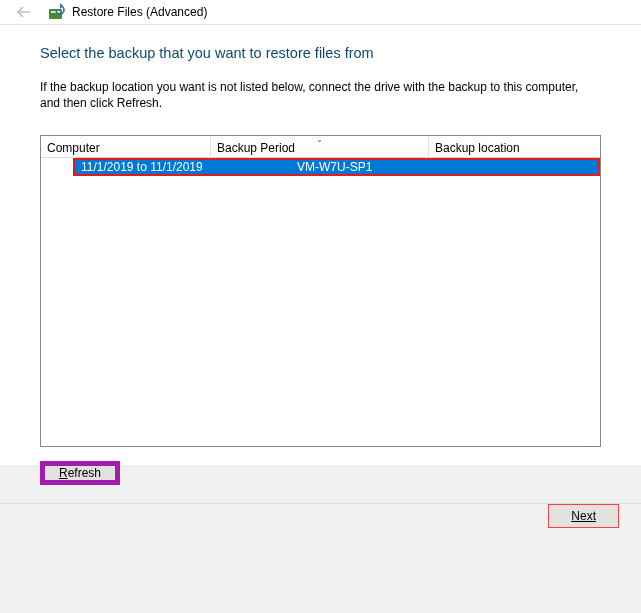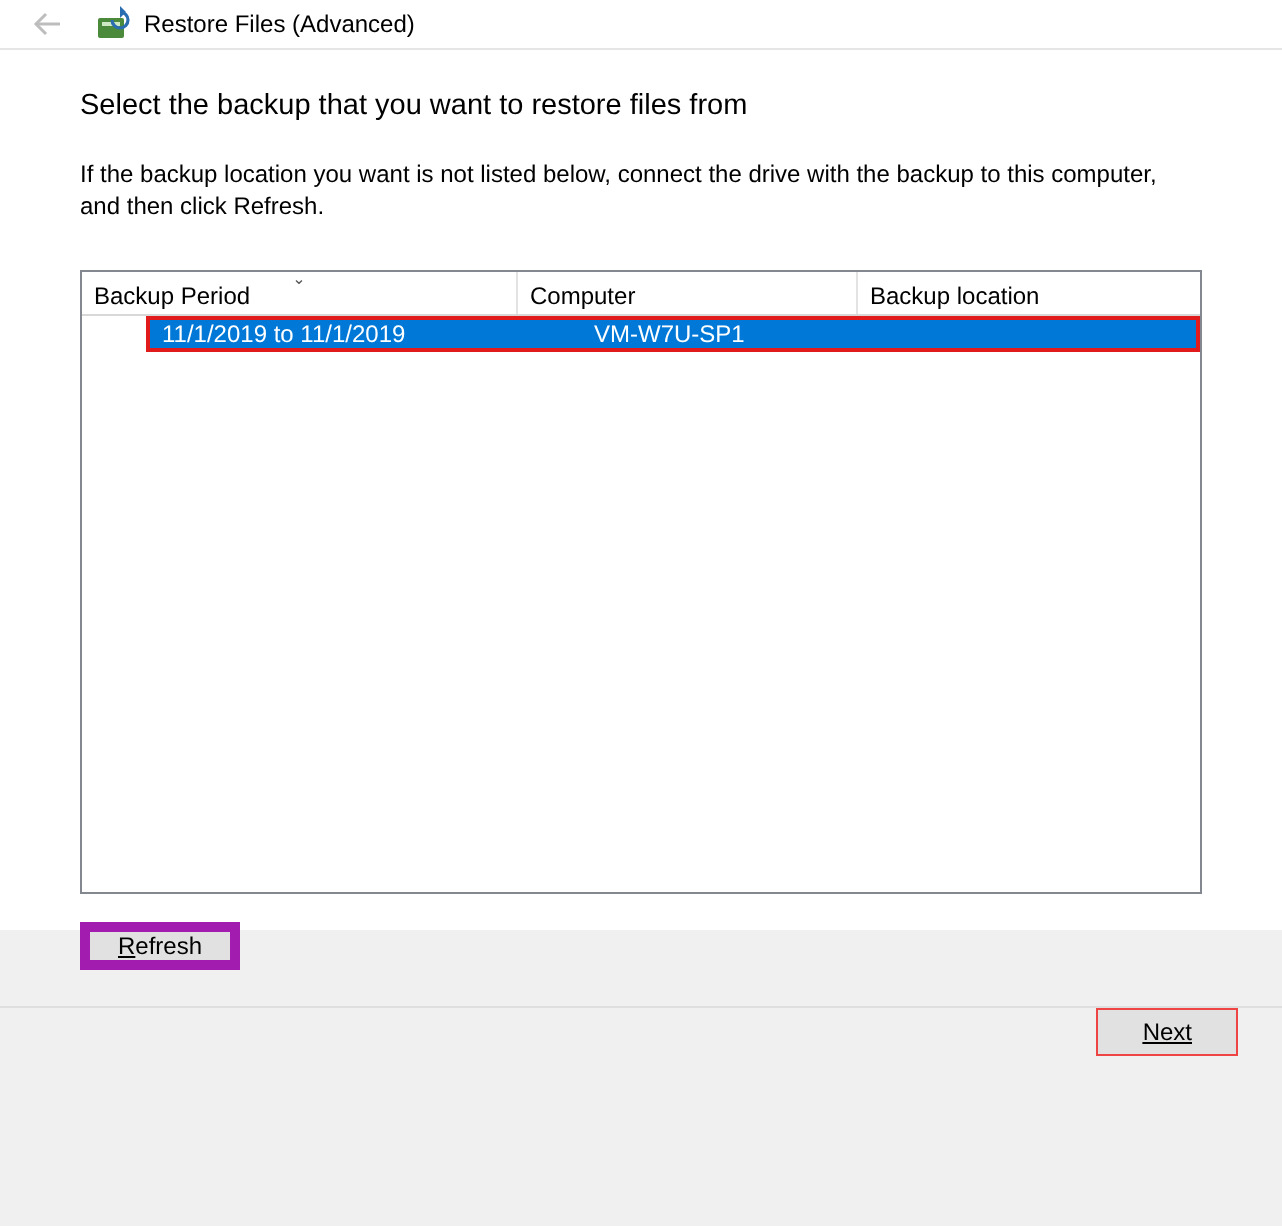--- a/index.html
+++ b/index.html
@@ -68,21 +68,21 @@
     font-size: 12px;
     color: #000;
   }
   .content {
     flex: 1;
     padding: 20px 40px 18px 40px;
     display: flex;
     flex-direction: column;
   }
   .heading {
-    color: #000000;
+    color: #0c4a6e;
     font-size: 14.5px;
     font-weight: 400;
     margin-bottom: 18px;
   }
   .instruction {
     font-size: 12px;
     color: #000;
     margin-bottom: 24px;
     line-height: 1.35;
   }
@@ -208,26 +208,26 @@
     </span>
     <span class="header-title">Restore Files (Advanced)</span>
   </div>
 
   <div class="content">
     <div class="heading">Select the backup that you want to restore files from</div>
     <div class="instruction">If the backup location you want is not listed below, connect the drive with the backup to this computer, and then click Refresh.</div>
 
     <div class="listview">
       <div class="lv-header">
+        <div class="lv-col c1">
+          <span>Computer</span>
+        </div>
         <div class="lv-col c0">
           <span>Backup Period</span>
           <span class="sort">⌄</span>
-        </div>
-        <div class="lv-col c1">
-          <span>Computer</span>
         </div>
         <div class="lv-col c2">
           <span>Backup location</span>
         </div>
       </div>
       <div class="lv-body">
         <div class="lv-row">
           <div class="lv-cell c0">11/1/2019 to 11/1/2019</div>
           <div class="lv-cell c1">VM-W7U-SP1</div>
         </div>

